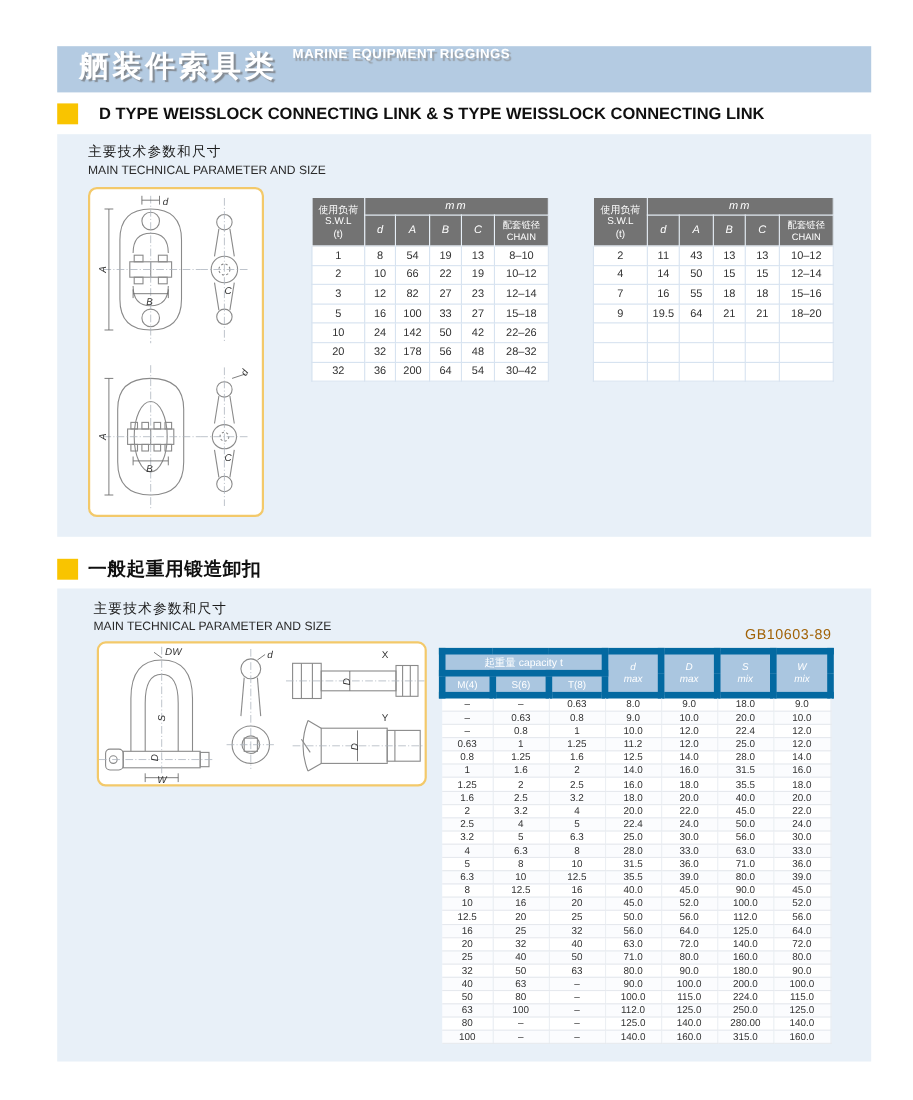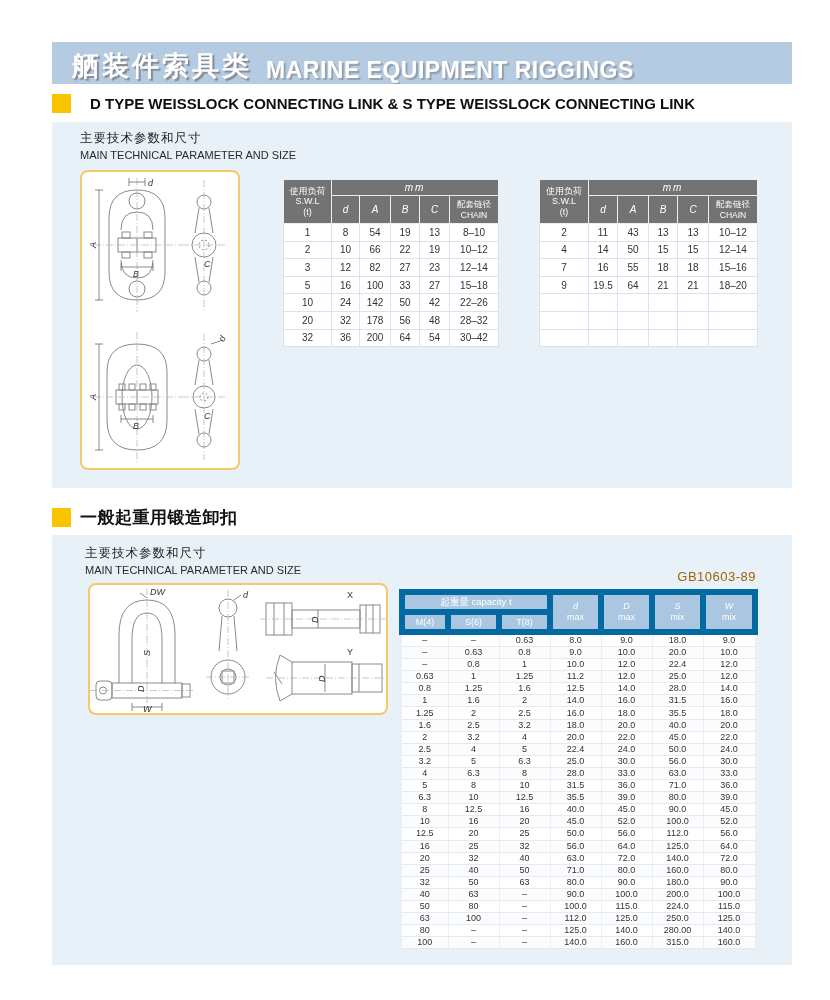--- a/index.html
+++ b/index.html
@@ -5,29 +5,29 @@
   * { margin:0; padding:0; box-sizing:border-box; }
   html,body { background:#ffffff; }
   body {
     width:830px; height:1000px; position:relative;
     font-family:"Liberation Sans","DejaVu Sans",sans-serif;
     color:#222;
   }
   
   .banner {
     position:absolute; left:52px; top:42px; width:740px; height:42px;
-    background:#b4cbe2; display:flex; align-items:flex-end; overflow:hidden;
+    background:#b4cbe2; display:flex; align-items:flex-start; overflow:hidden;
   }
   .banner-zh {
     font-size:27px; font-weight:bold; color:#fff; margin-left:20px;
     letter-spacing:3px; text-shadow:2px 2px 1px #848b93;
     white-space:nowrap;
   }
   .banner-en {
-    font-size:23px; font-weight:bold; color:#fff; margin-left:14px;
+    font-size:12px; font-weight:bold; color:#fff; margin-left:14px;
     letter-spacing:0.5px; text-shadow:2px 2px 1px #98a0a8; white-space:nowrap;
   }
   
   .section-head { position:absolute; left:52px; display:flex; align-items:center; }
   .bullet { width:19px; height:19px; background:#f9c400; margin-right:9px; flex:none; }
   .sec-zh { font-size:17px; font-weight:bold; color:#101010; white-space:nowrap; letter-spacing:0.5px;}
   .sec-en { font-size:15px; font-weight:bold; color:#101010; margin-left:10px; white-space:nowrap; }
   
   .panel { position:absolute; left:52px; width:740px; background:#e8f0f8; }
   #panel1 { top:122px; height:366px; }
@@ -59,21 +59,21 @@
   }
   
   .btable { position:absolute; border-collapse:collapse; table-layout:fixed; font-size:9px; color:#333; }
   .btable th {
     background:#aac6e0; color:#fff; font-weight:normal;
     border:6px solid #0369a1; text-align:center; vertical-align:middle;
   }
   .btable th.caph { height:20px; font-size:9.5px; }
   .btable th.subh { height:20px; }
   .btable th .dim-letter { font-style:italic; display:block; line-height:1.2; }
-  .btable th .dim-sub { display:block; line-height:1.2; }
+  .btable th .dim-sub { display:block; line-height:1.2;font-style:italic; }
   .btable td {
     background:#fff; border-bottom:1px solid #e6e9ee; border-right:1px solid #eceff3;
     text-align:center; height:12.1px; padding:0; line-height:11px;
   }
   .btable tbody tr:nth-child(even) td { background:#fbfcfe; }
 </style>
 </head>
 <body>
 
 <div class="banner">

